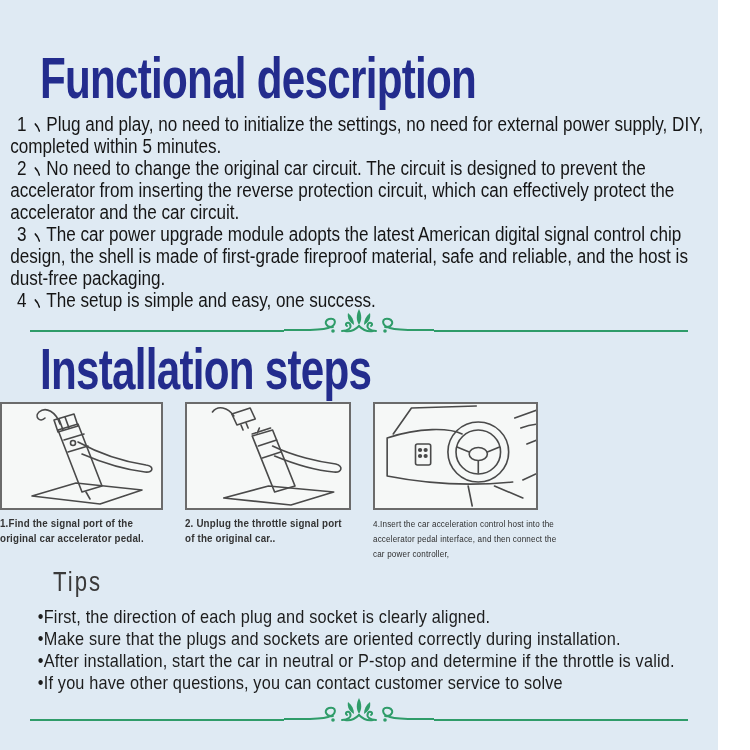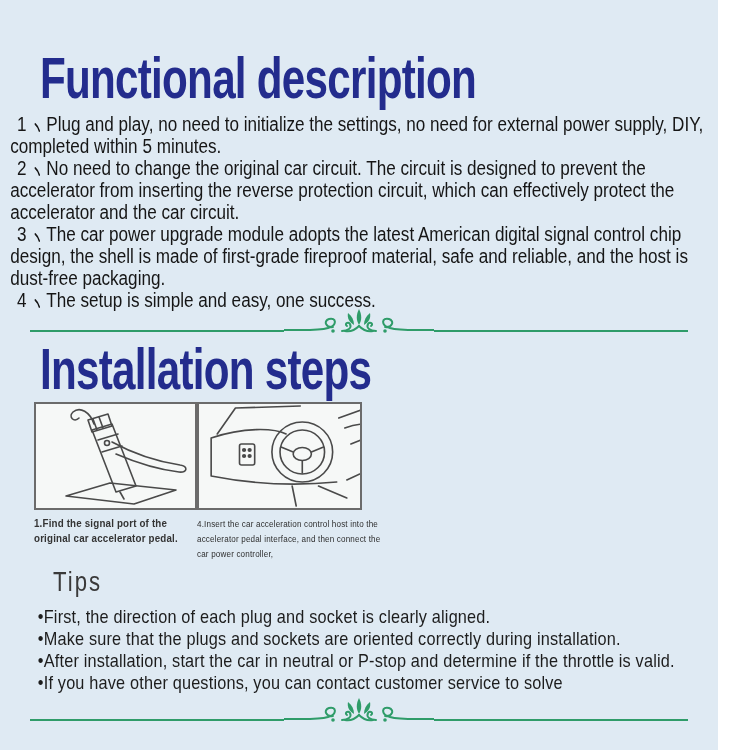--- a/index.html
+++ b/index.html
@@ -17,21 +17,21 @@
     width:852px;transform:scaleX(0.855);transform-origin:0 0;
     color:#161616;font-size:20px;line-height:22px;margin-top:6px;
   }
   .desc .item{margin:0;padding-left:12px;text-indent:8px;}
   .dun{display:inline-block;margin:0 6px 0 1px;}
   .dun svg{vertical-align:-1px;}
   .divider{position:relative;height:24px;margin:0 30px;}
   .divider .line{position:absolute;left:0;right:0;bottom:3px;height:2px;background:#2f9c69;}
   .divider .orn{position:absolute;left:50%;bottom:0;transform:translateX(-50%);}
   .sec2-title{margin-top:6px;}
-  .steps{display:flex;gap:0;padding-left:34px;margin-top:4px;}
+  .steps{display:flex;gap:22px;margin-top:4px;}
   .w1{width:163px}.w2{width:166px}.w3{width:162px}.w4{width:165px}
   .panel{
     height:108px;background:#f6f8f7;border:2px solid #6b6b6b;
     box-sizing:border-box;
   }
   .panel svg{display:block;width:100%;height:100%;}
   .caption{
     margin-top:6px;font-size:11.5px;font-weight:700;color:#343434;
     line-height:15px;letter-spacing:0.2px;width:192px;
     transform:scaleX(0.85);transform-origin:0 0;
@@ -108,20 +108,37 @@
             <circle cx="71" cy="39" r="2.5"></circle>
             <path d="M76,38 C98,50 124,58 144,61 C152,62 152,69 143,68 C118,65 94,56 80,50"></path>
             <path d="M30,92 L74,79 L140,86 L98,100 Z"></path>
             <path d="M84,88 L88,95"></path>
           </g>
         </svg>
       </div>
       <div class="caption">1.Find the signal port of the original car accelerator pedal.</div>
     </div>
 
+    <div class="step w2">
+      <div class="panel">
+        <svg viewBox="0 0 159 104" preserveAspectRatio="none">
+          <g class="art">
+            <path d="M46,12 C40,3 30,1 25,8"></path>
+            <path d="M44,10 L62,4 L67,15 L49,21 Z"></path>
+            <path d="M53,21 L55,26 M58,19 L60,24"></path>
+            <path d="M64,30 L82,24 M69,29 L71,24"></path>
+            <path d="M64,32 L84,26 L106,82 L86,88 Z"></path>
+            <path d="M70,42 L88,36 M74,54 L92,48"></path>
+            <path d="M84,42 C104,52 130,58 146,60 C154,62 152,69 144,68 C120,66 98,57 86,52"></path>
+            <path d="M36,94 L80,82 L144,88 L102,101 Z"></path>
+          </g>
+        </svg>
+      </div>
+      <div class="caption">2. Unplug the throttle signal port of the original car..</div>
+    </div>
 
 
     <div class="step w4">
       <div class="panel">
         <svg viewBox="0 0 159 104" preserveAspectRatio="none">
           <g class="art">
             <path d="M18,30 L36,4 M36,4 L100,2"></path>
             <circle cx="102" cy="48" r="30"></circle>
             <circle cx="102" cy="48" r="22"></circle>
             <ellipse cx="102" cy="50" rx="9" ry="6.5"></ellipse>

